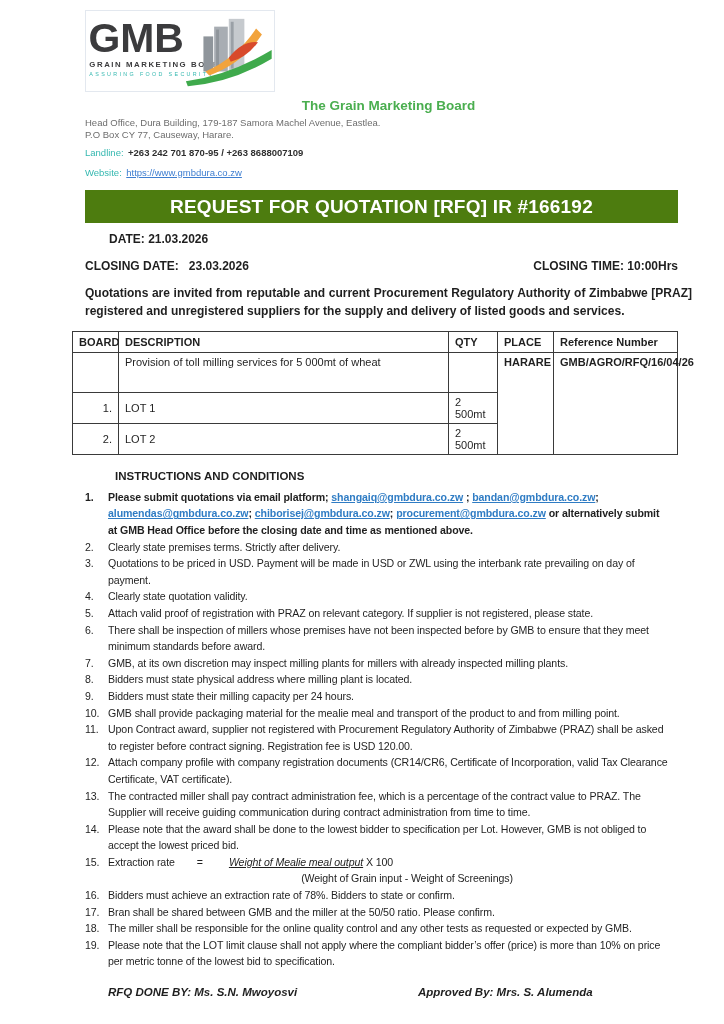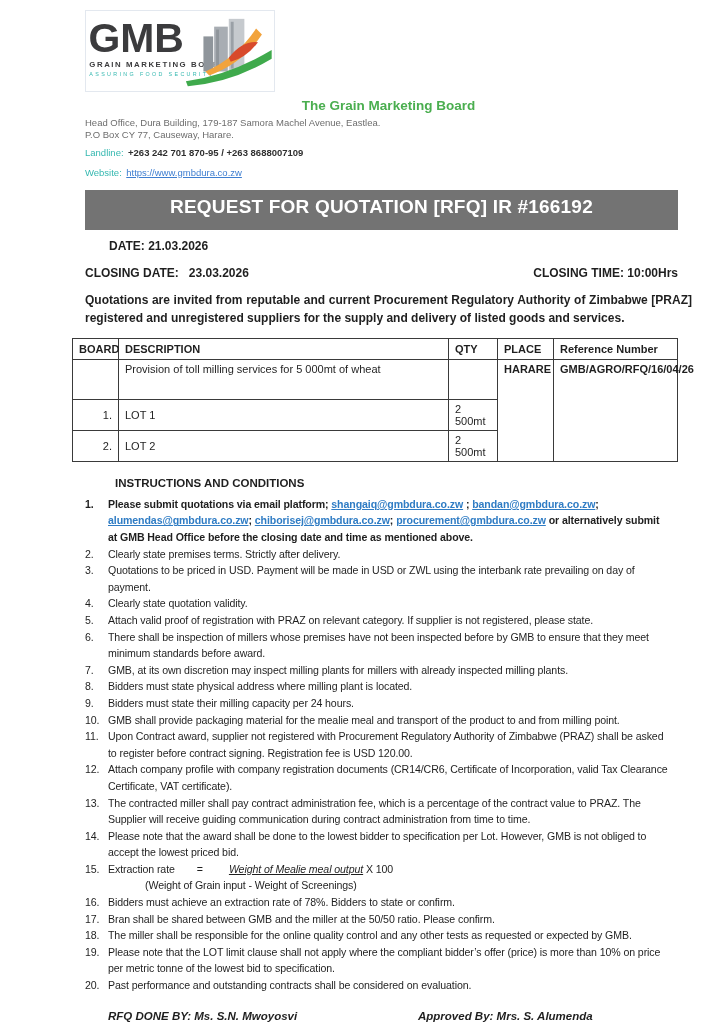--- a/index.html
+++ b/index.html
@@ -20,21 +20,21 @@
   
   .contact { margin-top:6px; line-height:1.25; }
   .org-name { color:#4aae4f; font-weight:bold; font-size:13.5px; margin-bottom:2px;text-align:center; }
   .addr { color:#6d6d6d; font-size:9.5px; }
   .teal-label { color:#35b8b0; font-size:9.5px; }
   .phone { color:#2f2f2f; font-weight:bold; font-size:9.5px; }
   .weblink { color:#3e7ed0; font-size:9.5px; text-decoration:underline; }
 
   
   .banner {
-    margin-top:9px; width:593px; height:40px; background:#737373;
+    margin-top:9px; width:593px; height:33px; background:#4d7c0f;
     color:#ffffff; font-weight:bold; font-size:19px; text-align:center;
     line-height:33px; letter-spacing:0.2px;
   }
 
   
   .meta-date { margin-top:9px; font-size:12px; font-weight:bold;padding-left:24px; }
   .meta-row { margin-top:13px; width:593px; display:flex; justify-content:space-between;
               font-size:12px; font-weight:bold; }
   .meta-gap { display:inline-block; width:10px; }
 
@@ -61,21 +61,21 @@
   .inst-heading { margin-top:15px; margin-left:30px; font-size:11.5px; font-weight:bold; }
   .inst-list { margin-top:7px; width:584px; }
   .inst-item { display:flex; font-size:10.6px; line-height:16.6px; letter-spacing:-0.1px; }
   .inst-num { width:23px; flex:0 0 23px; }
   .inst-text { flex:1; }
   .inst-item.bold { font-weight:bold; }
   a.email-link { color:#2f7cc4; text-decoration:underline; cursor:pointer; }
   .f-eq { margin-left:22px; }
   .f-frac { margin-left:26px; }
   .f-frac u { text-decoration:underline;font-style:italic; }
-  .f-den { margin-left:37px; }
+  .f-den { margin-left:37px;text-align:center; }
 
   
   .signoff { margin-top:16px; display:flex; font-size:11.5px; font-weight:bold;font-style:italic; }
   .signoff .left { width:310px; margin-left:23px; }
 </style>
 </head>
 <body>
 
 <div class="page">
 
@@ -236,24 +236,20 @@
         <div class="inst-text">Bran shall be shared between GMB and the miller at the 50/50 ratio. Please confirm.</div>
       </div>
       <div class="inst-item">
         <span class="inst-num">18.</span>
         <div class="inst-text">The miller shall be responsible for the online quality control and any other tests as requested or expected by GMB.</div>
       </div>
       <div class="inst-item">
         <span class="inst-num">19.</span>
         <div class="inst-text">Please note that the LOT limit clause shall not apply where the compliant bidder’s offer (price) is more than 10% on price per metric tonne of the lowest bid to specification.</div>
       </div>
-      <div class="inst-item">
-        <span class="inst-num">20.</span>
-        <div class="inst-text">Past performance and outstanding contracts shall be considered on evaluation.</div>
-      </div>
     </div>
 
   <div class="signoff">
     <span class="left">
       <span>RFQ DONE BY:</span>
       <span>Ms. S.N. Mwoyosvi</span>
     </span>
     <span>
       <span>Approved By:</span>
       <span>Mrs. S. Alumenda</span>

